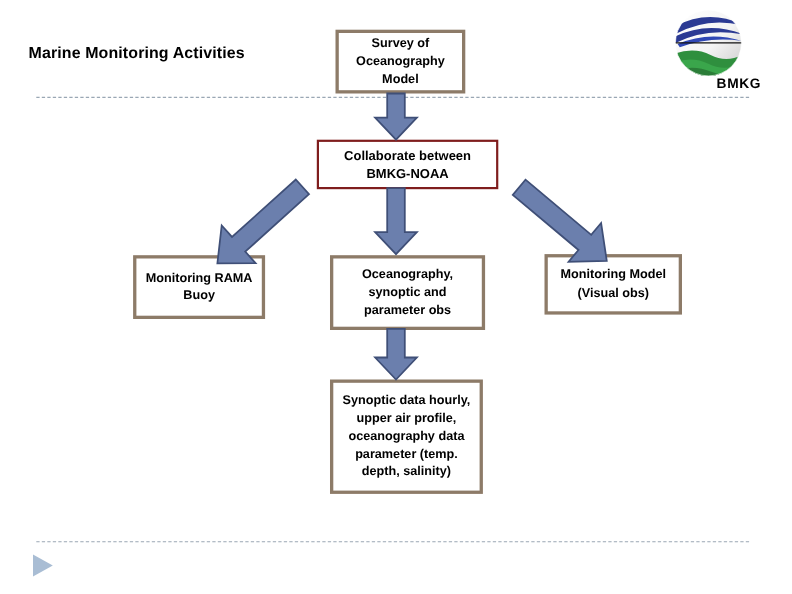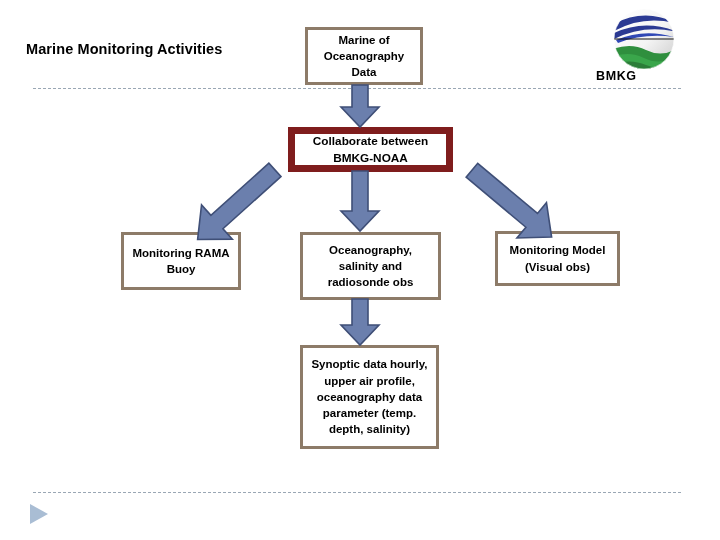--- a/index.html
+++ b/index.html
@@ -47,21 +47,21 @@
     top: 6px;
     width: 72px;
     height: 66px;
   }
   .logo-wrap svg { display: block; }
   .logo-label {
     position: absolute;
     left: 596px;
     top: 69px;
     width: 96px;
-    text-align: left;
+    text-align: right;
     font-size: 12.5px;
     font-weight: bold;
     color: #000000;
     letter-spacing: 0.6px;
   }
 
   
   .box {
     position: absolute;
     background: #ffffff;
@@ -70,21 +70,21 @@
     align-items: center;
     justify-content: center;
     text-align: center;
     color: #000000;
     font-size: 11.5px;
     font-weight: bold;
     line-height: 1.42;
     padding: 2px 6px;
   }
   .box-brown { border: 3px solid #8d7b68; }
-  .box-slate { border: 7px solid #7f1d1d; }
+  .box-slate { border: 2px solid #7f1d1d; }
 
   #box-survey      { left: 305px; top: 27px;  width: 118px; height: 58px; }
   #box-collaborate { left: 288px; top: 127px; width: 165px; height: 45px; font-size: 11.8px; }
   #box-maintenance { left: 121px; top: 232px; width: 120px; height: 58px; }
   #box-oceanography{ left: 300px; top: 232px; width: 141px; height: 68px; }
   #box-validation  { left: 495px; top: 231px; width: 125px; height: 55px; }
   #box-synoptic    { left: 300px; top: 345px; width: 139px; height: 104px; }
 
   
   .arrow { position: absolute; }
@@ -136,27 +136,27 @@
       <path d="M2 44 Q22 36 38 44 Q54 52 70 42 L70 66 L2 66 Z" fill="#2f8f3e"></path>
       <path d="M2 52 Q20 44 36 52 Q52 60 70 50 L70 66 L2 66 Z" fill="#3aa64b"></path>
       <path d="M2 59 Q22 52 38 59 Q54 66 70 58 L70 66 L2 66 Z" fill="#2b7d38"></path>
     </g>
     <line x1="6" y1="33" x2="66" y2="33" stroke="#111111" stroke-width="1"></line>
     <circle cx="36" cy="33" r="30" fill="none" stroke="#ffffff" stroke-width="0.6"></circle>
   </svg>
 </div>
 <div class="logo-label">BMKG</div>
 
-<div class="box box-brown" id="box-survey">Marine of Oceanography Data</div>
+<div class="box box-brown" id="box-survey">Survey of Oceanography Model</div>
 
 <div class="box box-slate" id="box-collaborate">Collaborate between BMKG-NOAA</div>
 
 <div class="box box-brown" id="box-maintenance">Monitoring RAMA Buoy</div>
 
-<div class="box box-brown" id="box-oceanography">Oceanography, salinity and radiosonde obs</div>
+<div class="box box-brown" id="box-oceanography">Oceanography, synoptic and parameter obs</div>
 
 <div class="box box-brown" id="box-validation">Monitoring Model (Visual obs)</div>
 
 <div class="box box-brown" id="box-synoptic">Synoptic data hourly, upper air profile, oceanography data parameter (temp.  depth, salinity)</div>
 
 <div class="arrow" id="arrow-survey-collab">
   <svg width="42" height="44" viewBox="0 0 42 44">
     <polygon points="13,0 29,0 29,22 40,22 21,42 2,22 13,22" fill="#6b7fad" stroke="#3f4f77" stroke-width="1.6" stroke-linejoin="miter"></polygon>
   </svg>
 </div>

